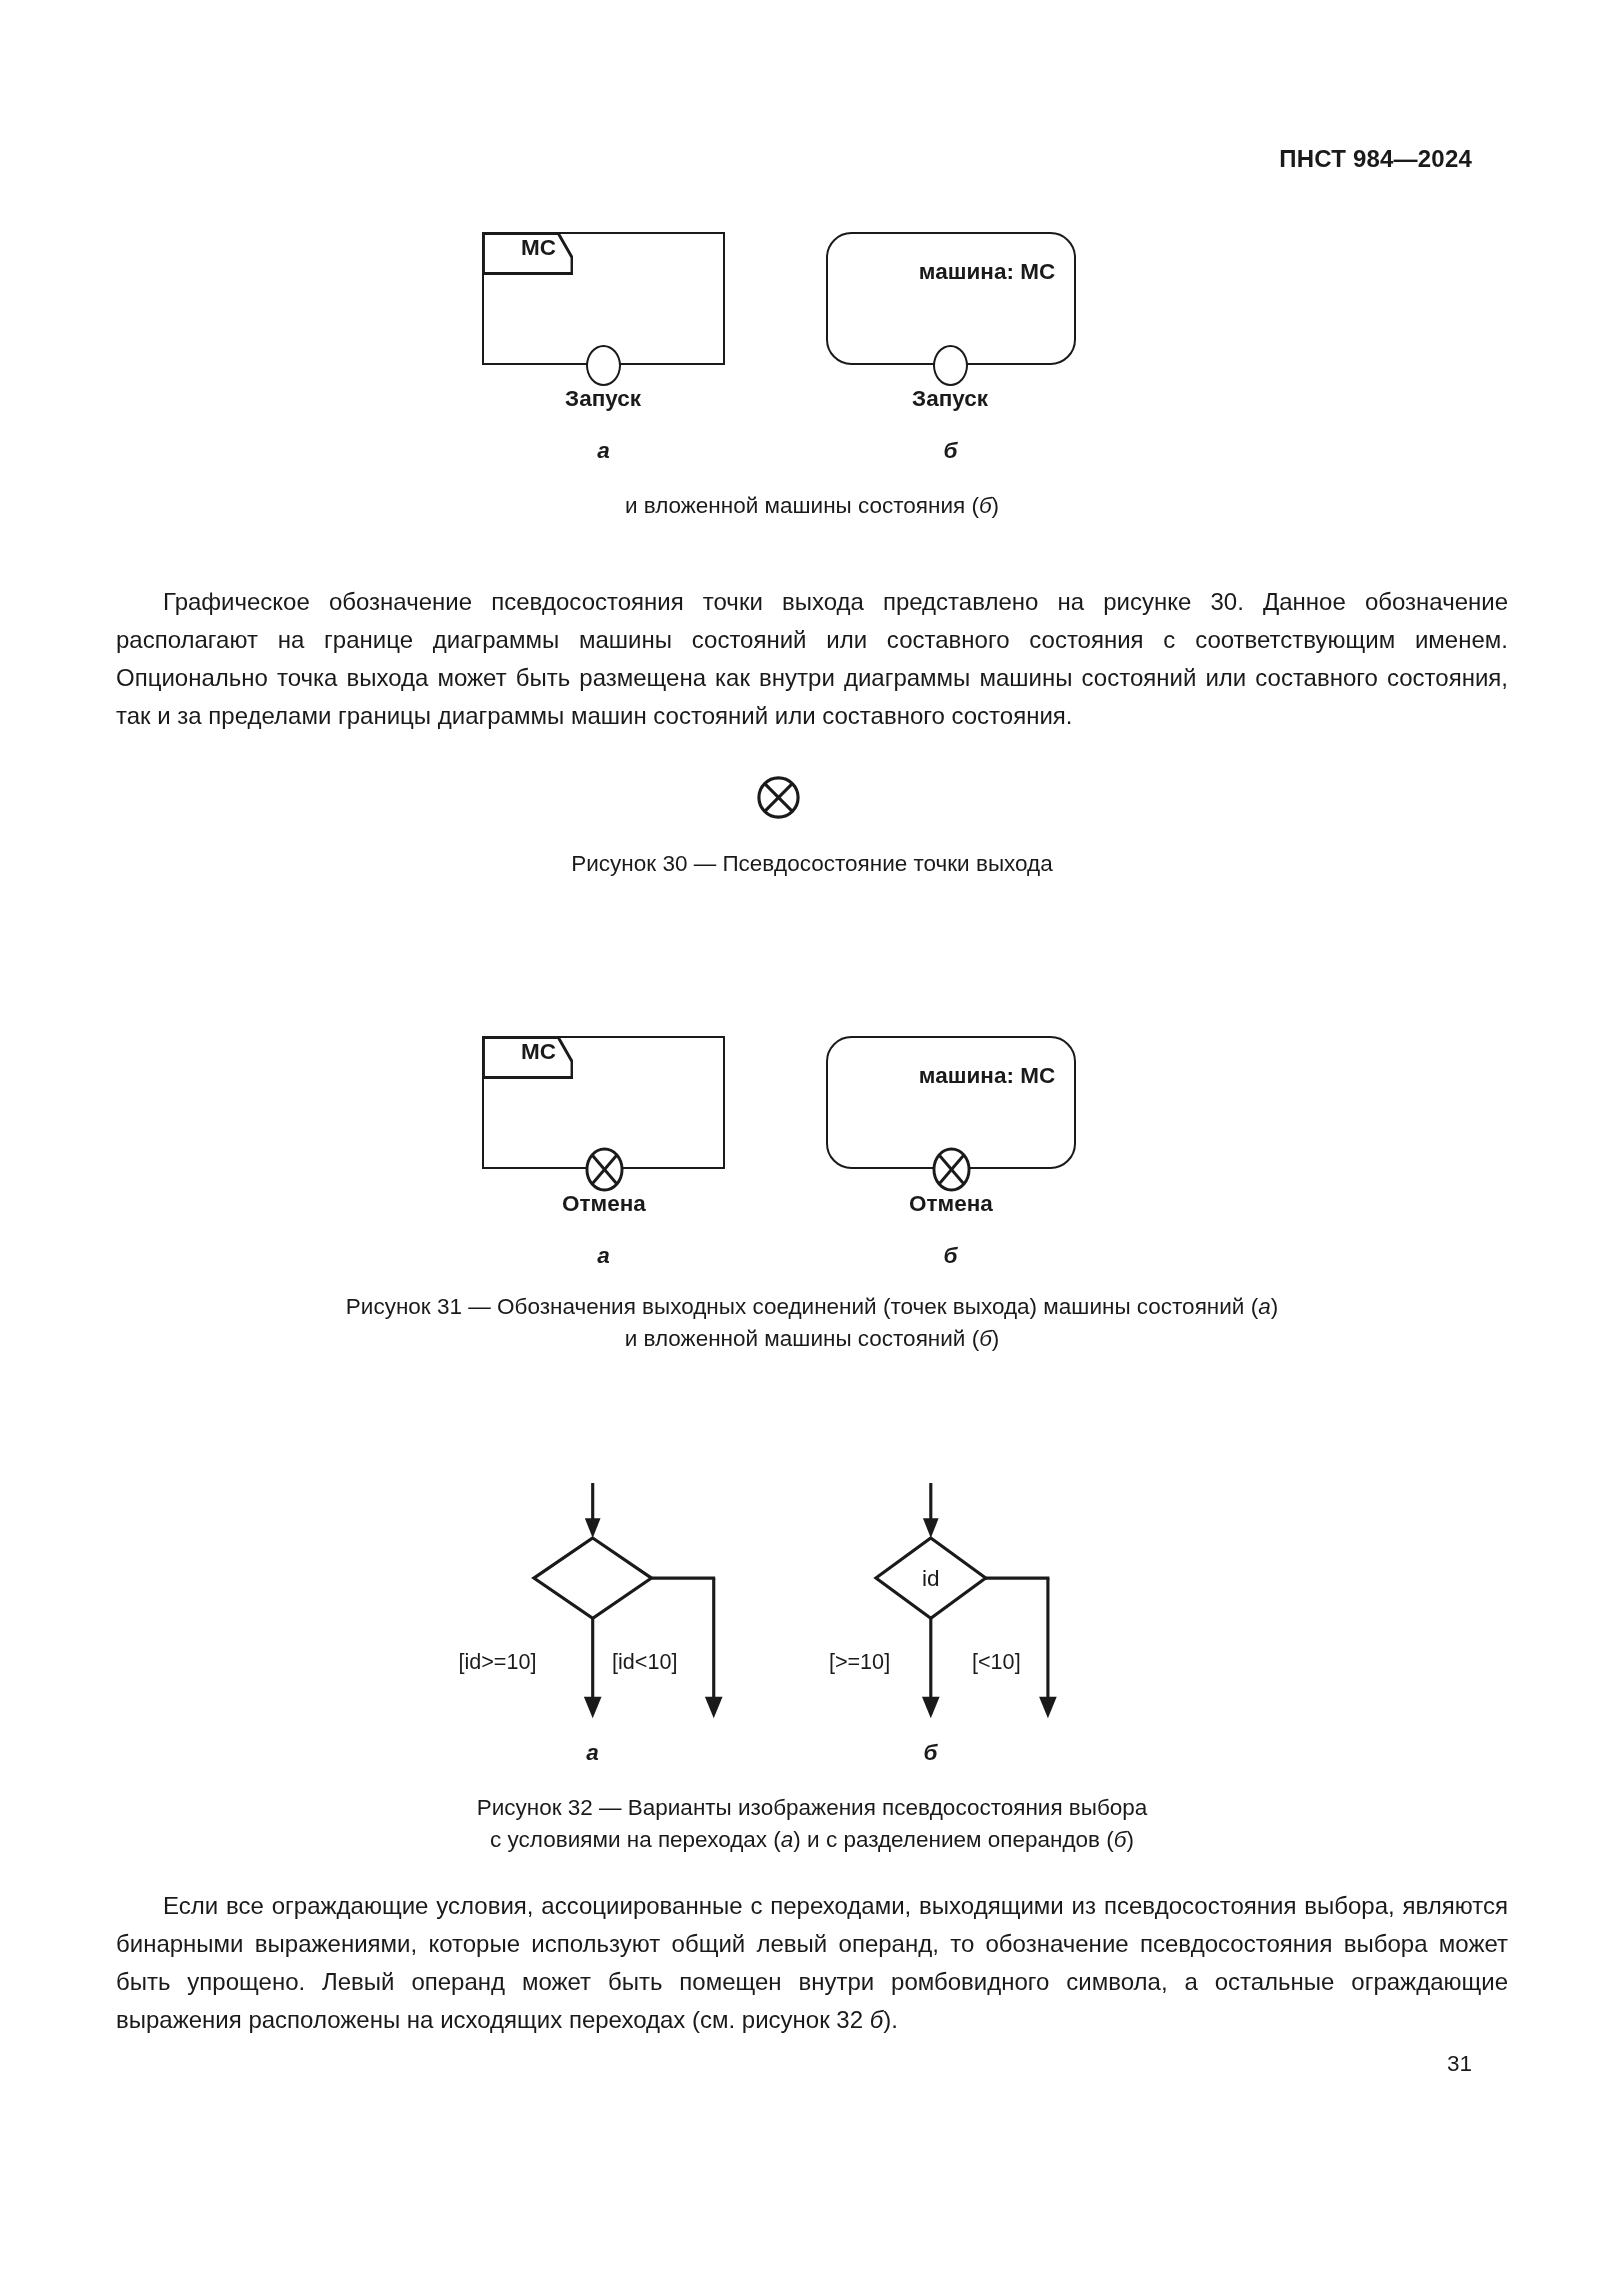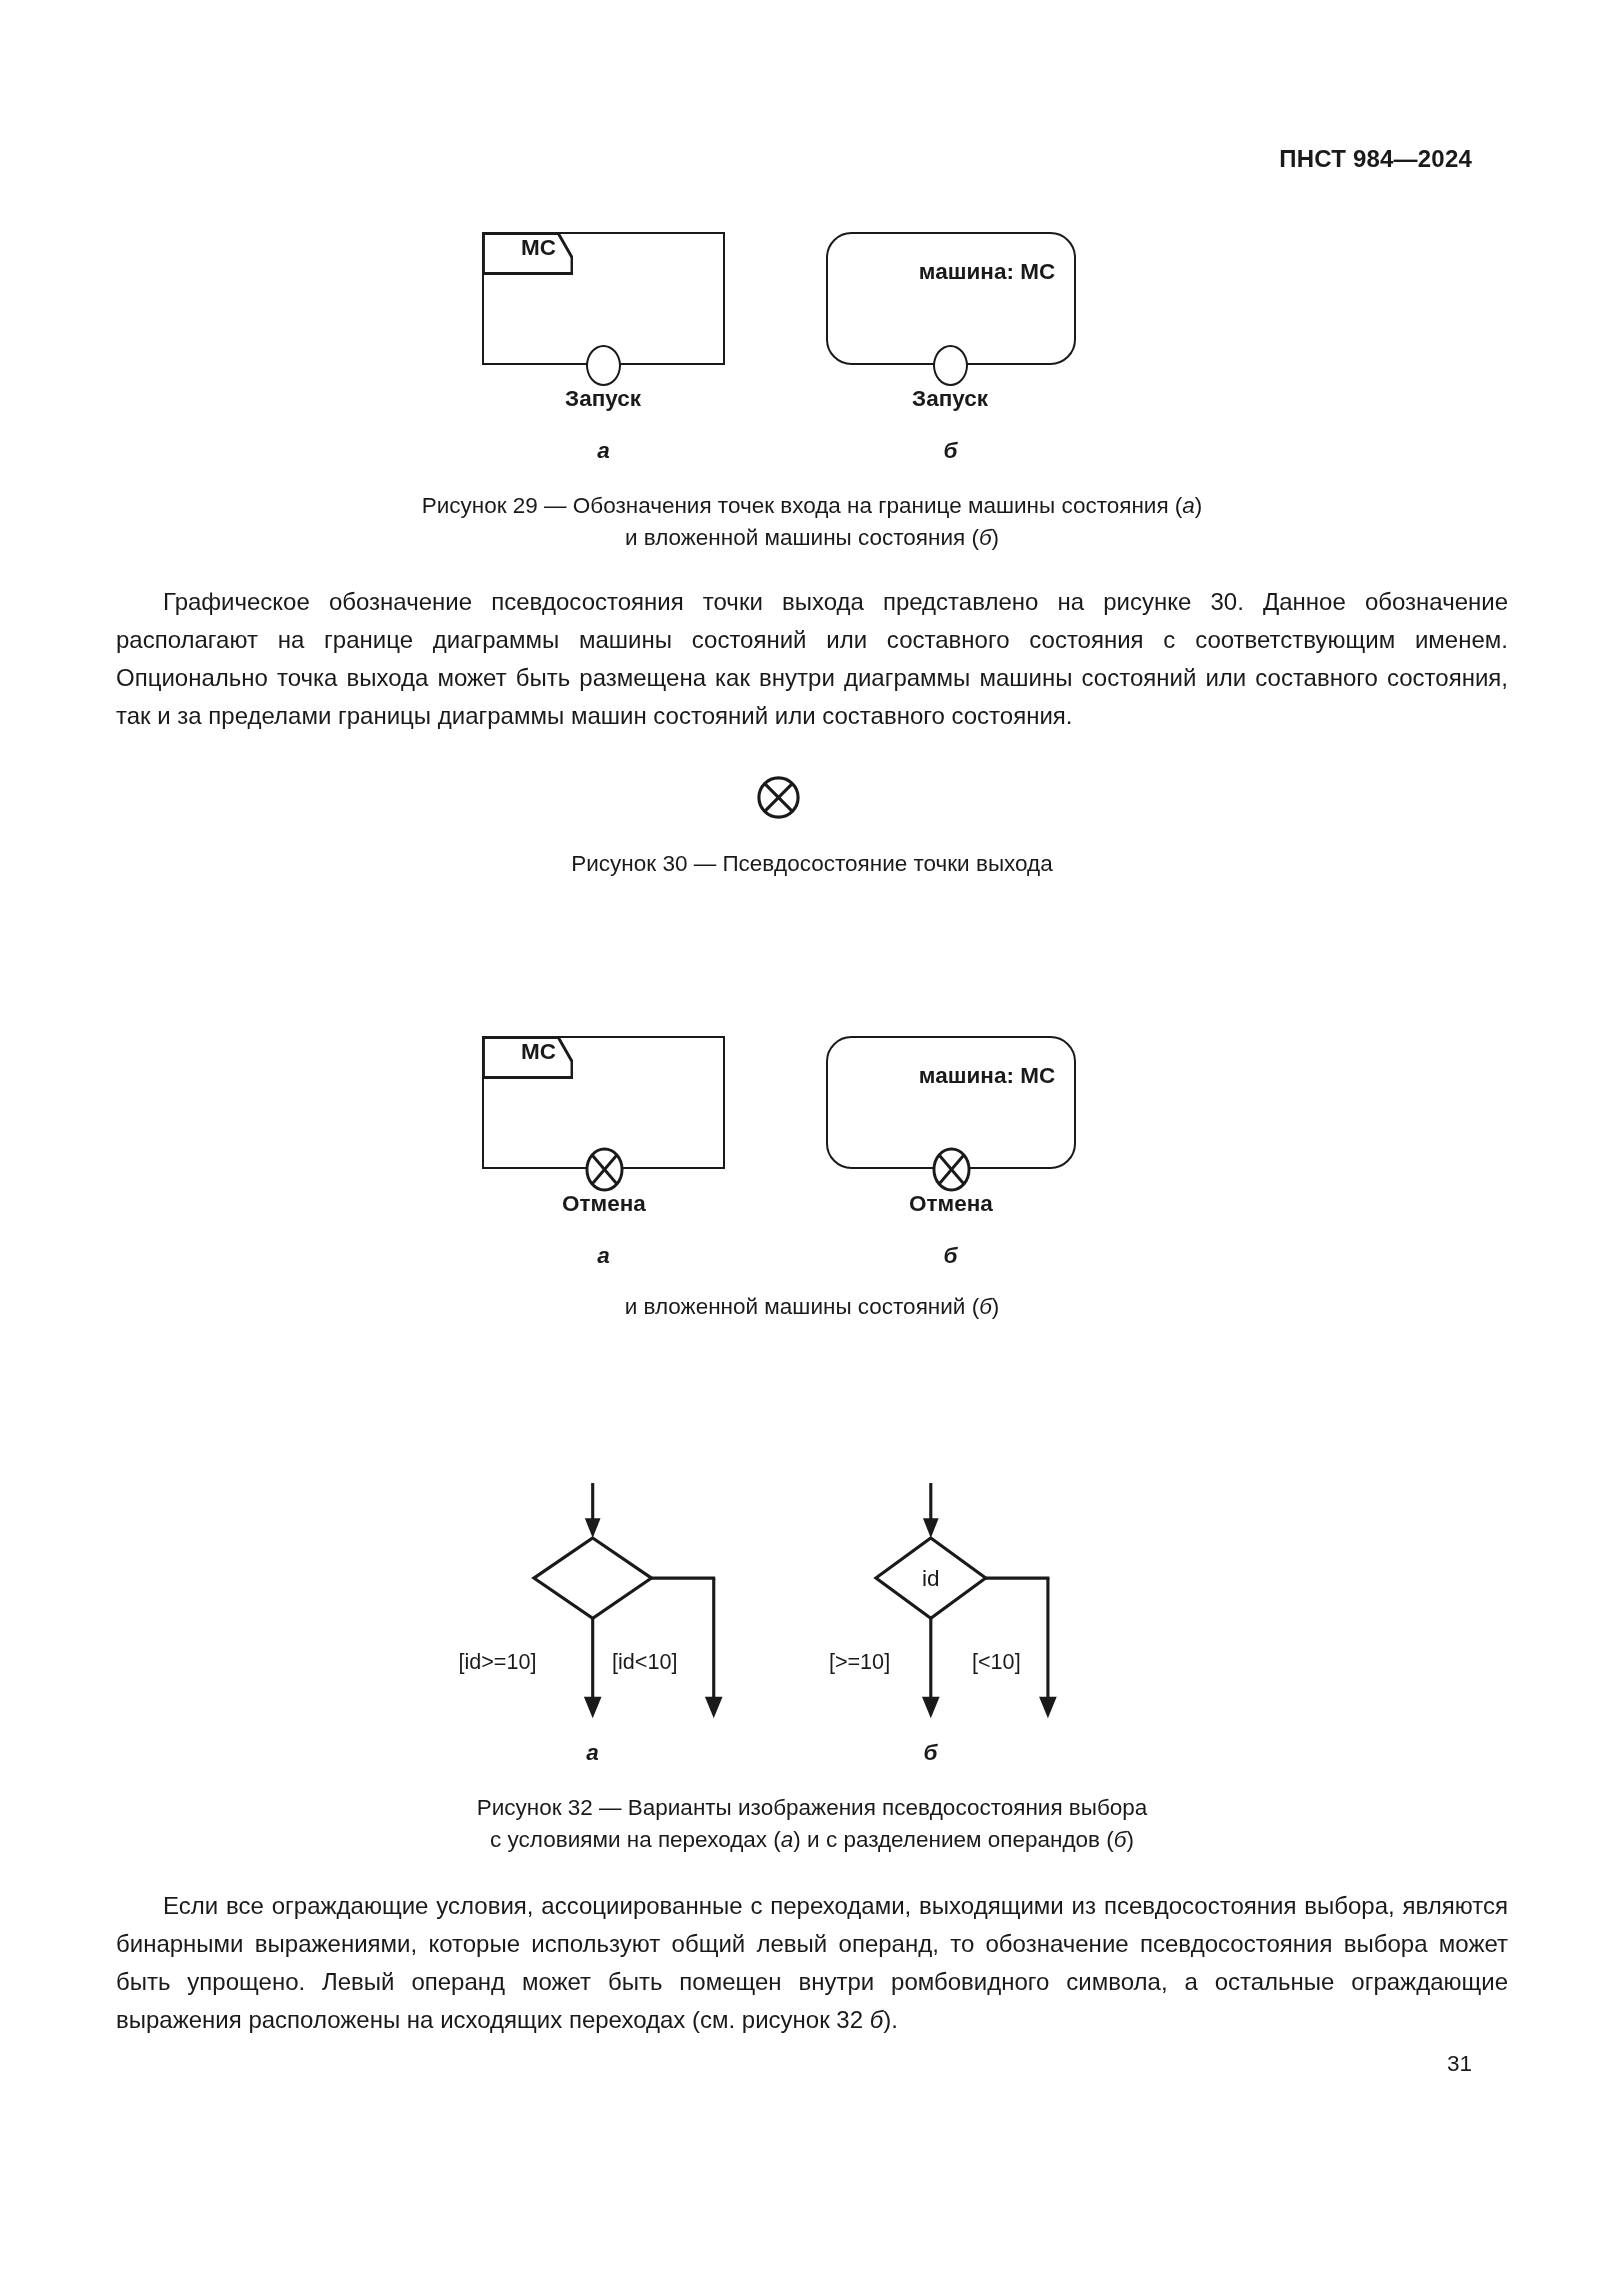--- a/index.html
+++ b/index.html
@@ -194,23 +194,20 @@
     <div class="fig-part" style="left:826px; top:232px; width:250px; height:133px;">
       <div class="sm-round" style="left:0; top:0; width:250px; height:133px;"></div>
       <div class="round-title" style="left:0; top:26.5px;">машина: МС</div>
       <div class="entry-pt" style="left:107px; top:113px;"></div>
       <div class="port-label" style="left:36px; top:154px;">Запуск</div>
       <div class="sublabel" style="left:95px; top:206px;">б</div>
     </div>
   </div>
 
   <div class="caption" style="top:490px;">
-    <div>
-      <span>Рисунок 29 — Обозначения точек входа на границе машины состояния (</span><i>а</i><span>)</span>
-    </div>
     <div>
       <span>и вложенной машины состояния (</span><i>б</i><span>)</span>
     </div>
   </div>
 
   <div class="para" style="top:583px;">
     <span class="ind"></span><span>Графическое обозначение псевдосостояния точки выхода представлено на рисунке 30. Данное обозначение располагают на границе диаграммы машины состояний или составного состояния с соответствующим именем. Опционально точка выхода может быть размещена как внутри диаграммы машины состояний или составного состояния, так и за пределами границы диаграммы машин состояний или составного состояния.</span>
   </div>
 
   <div class="exit-symbol" style="left:755px; top:774px;">
@@ -257,20 +254,23 @@
           <line x1="32.7" y1="8.2" x2="7.3" y2="37.8" stroke="#1a1a1a" stroke-width="3"></line>
         </svg>
       </div>
       <div class="port-label" style="left:37px; top:155px;">Отмена</div>
       <div class="sublabel" style="left:95px; top:207px;">б</div>
     </div>
   </div>
 
   <div class="caption" style="top:1291px;">
     <div>
+      <span>Рисунок 31 — Обозначения выходных соединений (точек выхода) машины состояний (</span><i>а</i><span>)</span>
+    </div>
+    <div>
       <span>и вложенной машины состояний (</span><i>б</i><span>)</span>
     </div>
   </div>
 
 
   <div class="figure" style="top:0;">
 
     <div class="fig-part" style="left:480px; top:1475px; width:294px; height:265px;">
       <svg class="choice-svg" width="294" height="265" viewBox="0 0 300 270">
 

